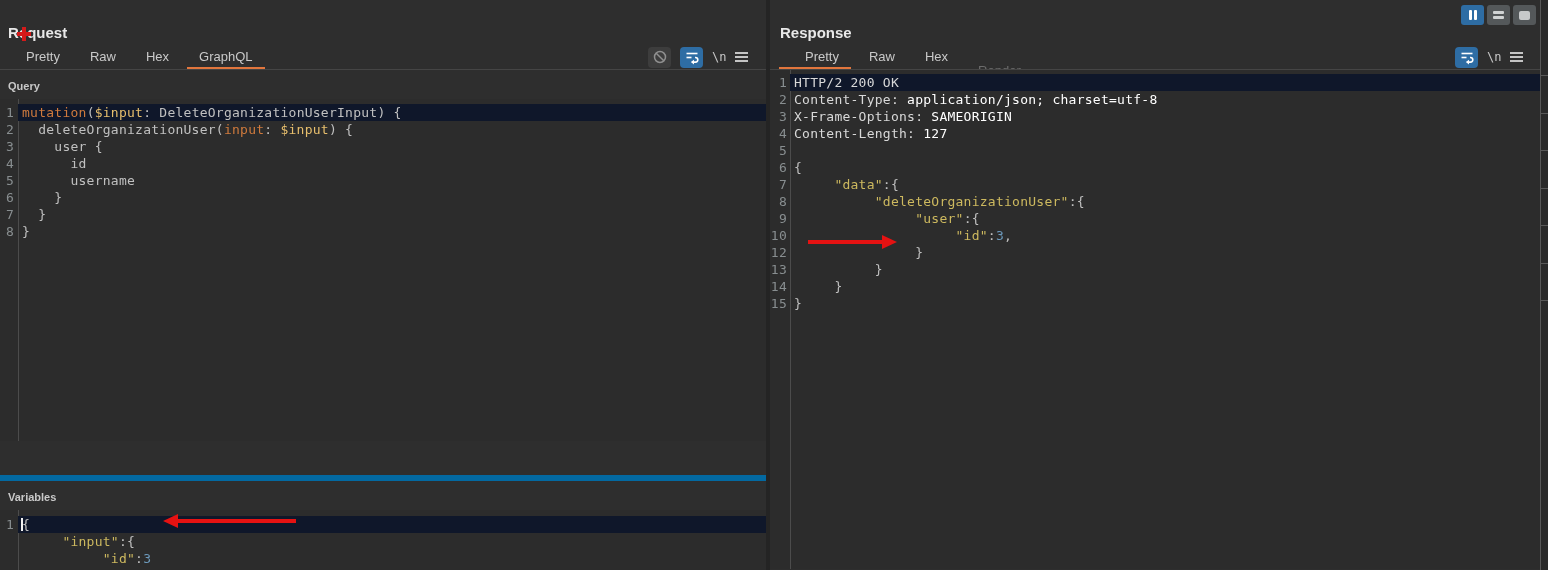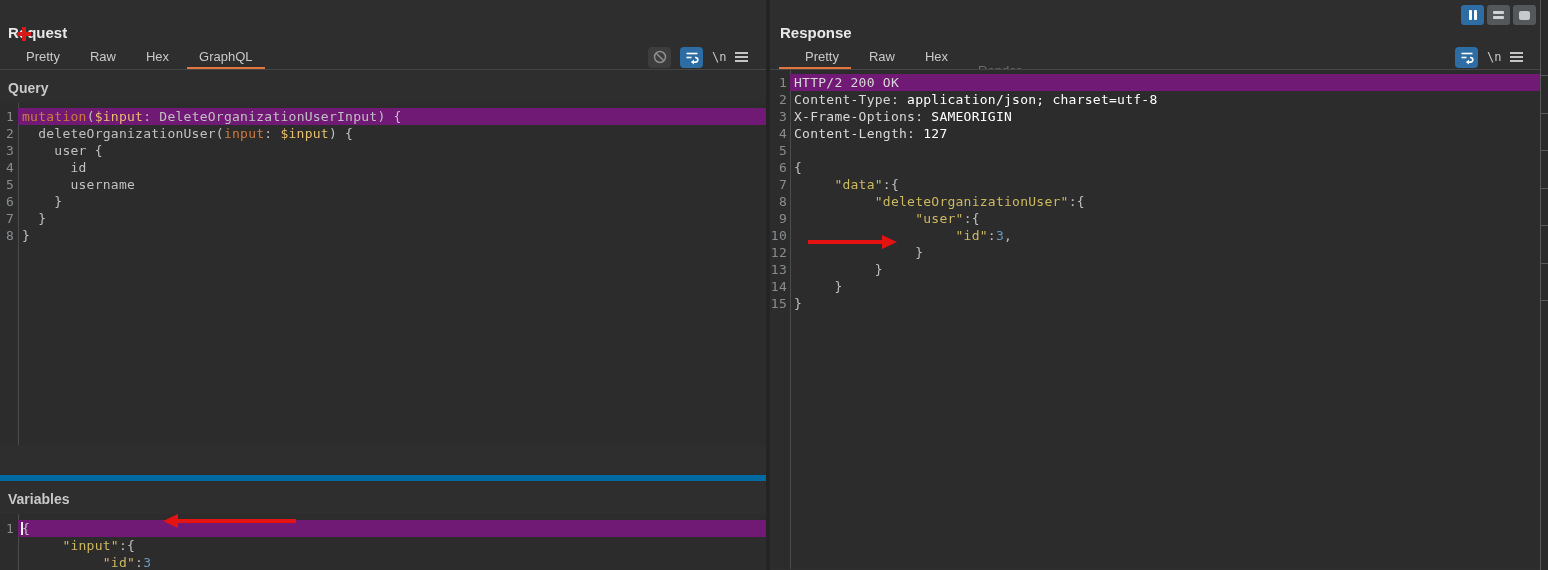--- a/index.html
+++ b/index.html
@@ -47,21 +47,21 @@
   .win-buttons { position:absolute; top:5px; left:1461px; display:flex; gap:3px; }
   .wbtn { width:23px; height:20px; border-radius:3px; background:#54585a; display:flex;
           align-items:center; justify-content:center; gap:2px; }
   .wbtn.active { background:#2e6da4; }
   .pause-bar { width:3px; height:10px; background:#ffffff; border-radius:1px; }
   .rows-icon { display:flex; flex-direction:column; gap:2px; }
   .rows-icon i { display:block; width:11px; height:3px; background:#d0d3d4; border-radius:1px; }
   .square-glyph { width:11px; height:9px; background:#c7c9ca; border-radius:2px; }
 
   
-  .section-label { font-size:14px; font-weight:bold; color:#c9c9c9; padding:10px 8px 7px 8px; }
+  .section-label { font-size:11px; font-weight:bold; color:#c9c9c9; padding:10px 8px 7px 8px; }
 
   
   .query-area     { position:absolute; top:70px; left:0; right:0; height:373px; }
   .variables-area { position:absolute; top:443px; left:0; right:0; bottom:0; border-top:6px solid #0369a1;margin-top:32px; }
   .resp-body-area { position:absolute; top:70px; left:0; right:0; bottom:0; }
 
   
   .editor { position:relative; background:#2c2c2c; padding-top:5px; width:100%; }
   .editor::before { content:""; position:absolute; top:0; bottom:0; width:1px; background:#4c4c4c; }
   .editor-left::before  { left:18px; }
@@ -69,21 +69,21 @@
   #query-editor     { height:342px; }
   #variables-editor { height:96px;  padding-top:6px; }
   #response-editor  { height:499px; padding-top:4px; }
 
   .cl { display:flex; height:17px; font-family:"DejaVu Sans Mono", monospace; font-size:13px;
         letter-spacing:.25px; line-height:17px; white-space:pre; }
   .ln { flex:0 0 auto; text-align:right; color:#888e90; }
   .editor-left  .ln { width:18px; padding-right:4px; }
   .editor-right .ln { width:20px; padding-right:3px; }
   .lt { flex:1 1 auto; padding-left:4px; position:relative; color:#c0c0c0; }
-  .cl.cur .lt { background:#701a75; }
+  .cl.cur .lt { background:#0f172a; }
 
   .t-kw  { color:#cf7a3d; }
   .t-var { color:#e8bf6d; }
   .t-key { color:#cdb95f; }
   .t-num { color:#6c99bb; }
   .t-str { color:#79a25c; }
   .t-def { color:#c0c0c0; }
   .t-hdr { color:#d8d8d8; }
   .t-val { color:#ffffff; }
 

